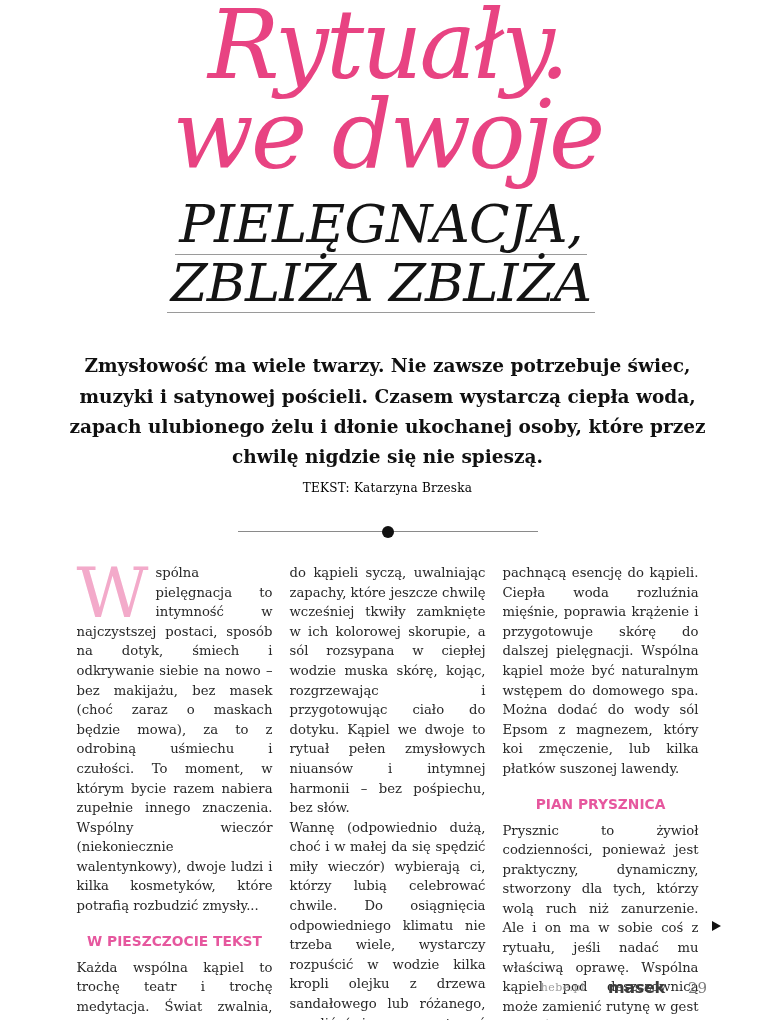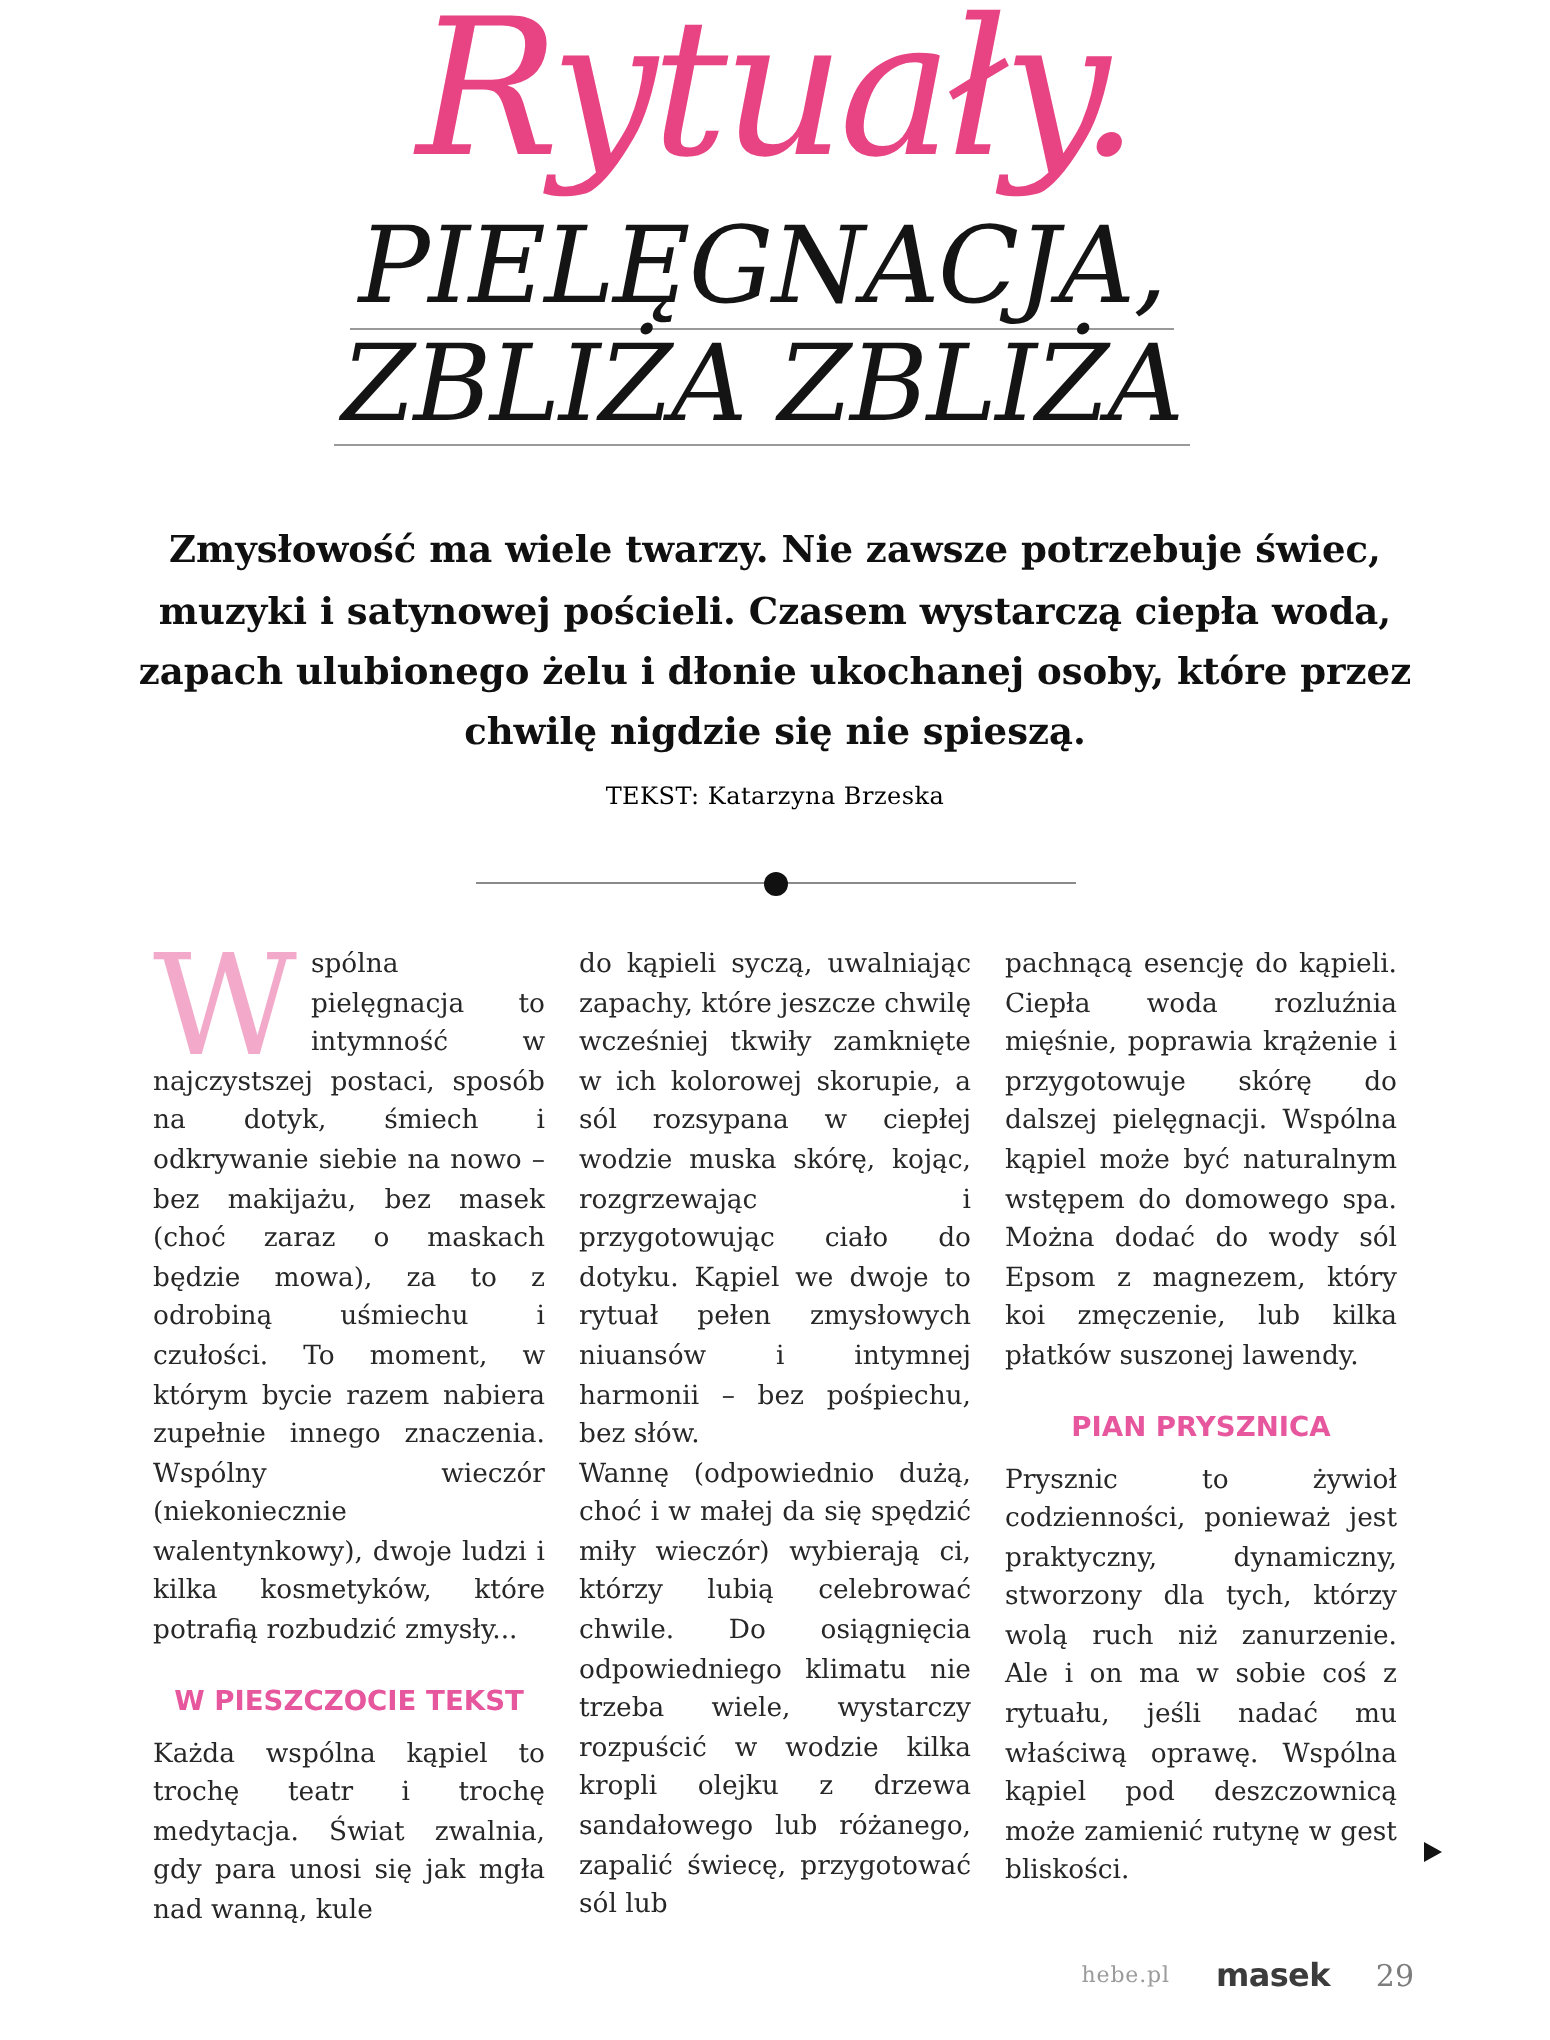--- a/index.html
+++ b/index.html
@@ -124,20 +124,21 @@
   .footer .pageno { font-size: 15px; color: #7d7d7d; }
 </style>
 </head>
 <body>
 
 <div class="page">
 
   <header class="head">
     <h1 class="title">
       <span>Rytuały.</span>
+      <span>we dwoje</span>
     </h1>
 
     <h2 class="subtitle">
       <span class="s-line">PIELĘGNACJA,</span><br>
       <span class="s-line">ZBLIŻA ZBLIŻA</span>
     </h2>
 
     <p class="lead">Zmysłowość ma wiele twarzy. Nie zawsze potrzebuje świec, muzyki i satynowej pościeli. Czasem wystarczą ciepła woda, zapach ulubionego żelu i dłonie ukochanej osoby, które przez chwilę nigdzie się nie spieszą.</p>
 
     <p class="byline"><span>TEKST:</span> <span>Katarzyna Brzeska</span></p>

